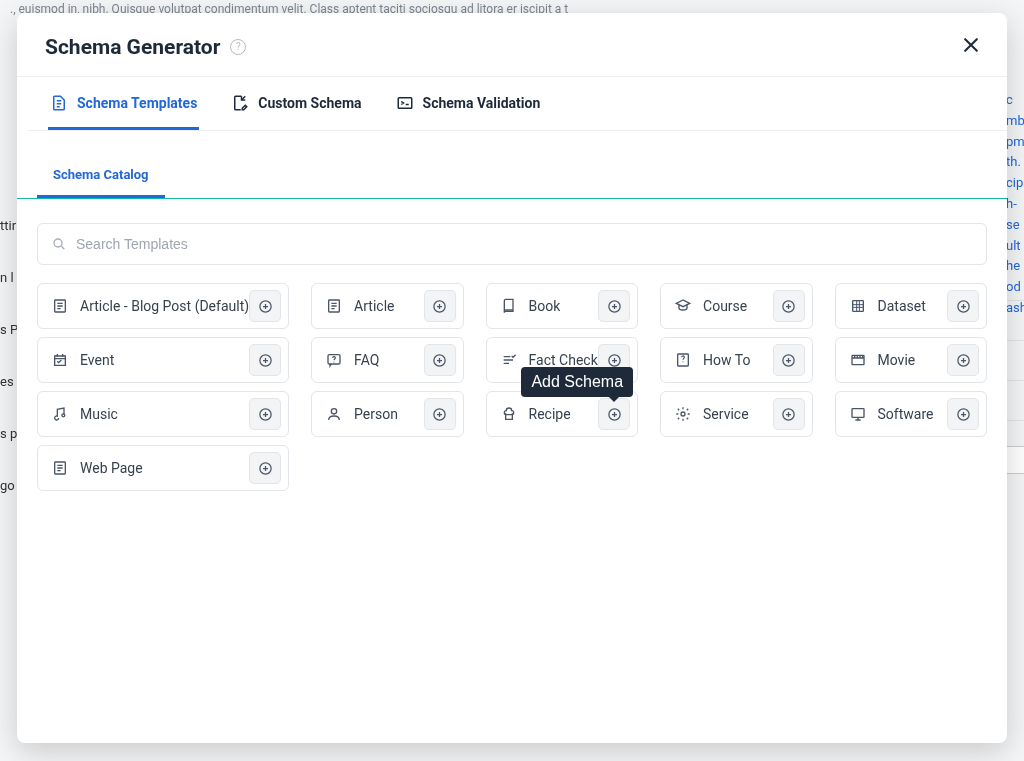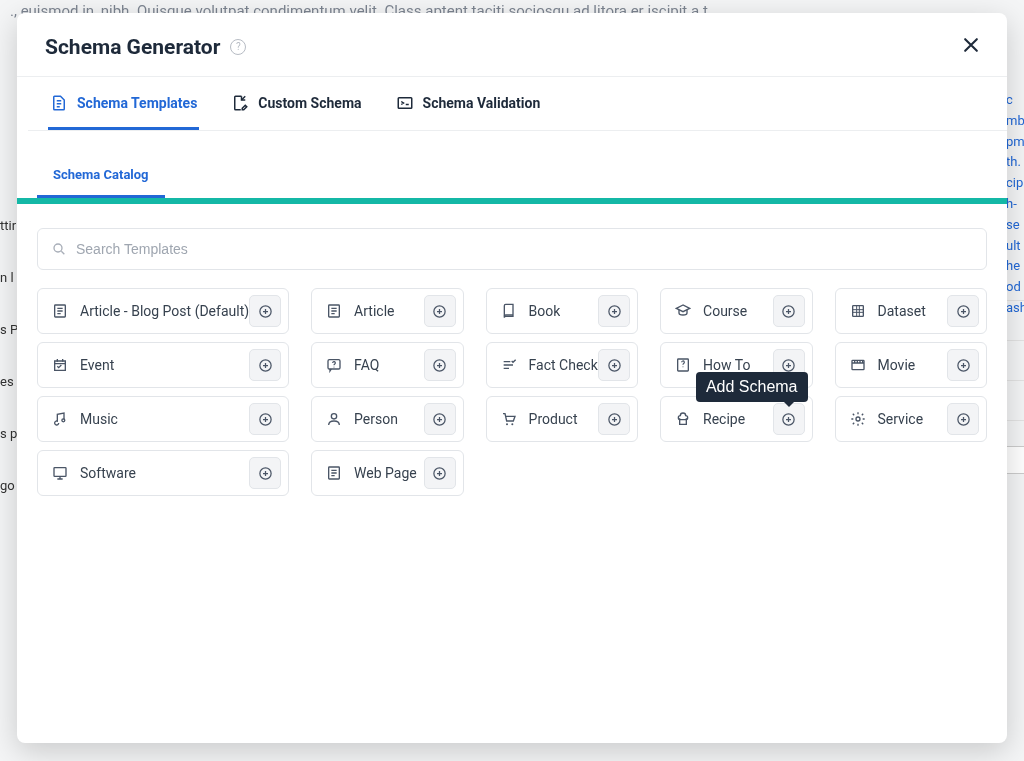--- a/index.html
+++ b/index.html
@@ -1,20 +1,20 @@
 <!DOCTYPE html>
 <html><head>
 <meta charset="utf-8">
 <style>
   * { box-sizing: border-box; margin: 0; padding: 0; }
   html, body { width: 1024px; height: 761px; overflow: hidden; font-family: -apple-system, BlinkMacSystemFont, "Segoe UI", Roboto, Helvetica, Arial, sans-serif; }
   body { background: #f4f5f6; color: #1e2a3a; position: relative; }
 
   
-  .bg-text { position: absolute; top: 0; left: 0; right: 0; padding: 0 10px; color: #4a5566; font-size: 15px; line-height: 1.5; filter: blur(0.3px); opacity: 0.7; pointer-events: none; }
+  .bg-text { position: absolute; top: 0; left: 0; right: 0; padding: 0 10px; color: #4a5566; font-size: 12px; line-height: 1.5; filter: blur(0.3px); opacity: 0.7; pointer-events: none; }
   .bg-right { position:absolute; right:0; top:90px; width:18px; color:#2268d6; font-size:13px; line-height:1.6; overflow:hidden; pointer-events: none; }
   .bg-left { position:absolute; left:0; top:200px; width:18px; color:#333; font-size:13px; line-height:4; overflow:hidden; pointer-events: none; }
   .bg-left span { display:block; white-space: nowrap; }
   .bg-redline { position:absolute; right:0; top:446px; height:28px; width:170px; background:#fff; border-top:1px solid #ccc; border-bottom:1px solid #ccc; color:#d23c3c; font-size:13px; display:flex; align-items:center; padding-left:0; overflow:hidden; pointer-events: none; }
   .bg-rows { position:absolute; right:0; top:300px; height:160px; width:180px; pointer-events:none; }
   .bg-rows div { height:40px; border-top:1px solid #e3e3e3; }
 
   
   .modal {
     position: absolute;
@@ -38,21 +38,21 @@
   .close-btn svg { width:20px; height:20px; }
 
   
   .main-tabs { display:flex; gap:30px; padding: 0 20px; border-bottom:1px solid #eceef0;margin-left:11px; }
   .main-tab { display:flex; align-items:center; gap:9px; padding:17px 2px 15px; font-size:14px; font-weight:700; color:#1e2a3a; border-bottom:3px solid transparent; cursor:pointer; white-space:nowrap; }
   .main-tab.active { color:#2268d6; border-bottom-color:#2268d6; }
   .main-tab svg { width:18px; height:18px; flex-shrink:0; }
   .main-tab.active svg { color:#2268d6; }
 
   
-  .sub-tabs { display:flex; padding: 0 20px; margin-top:24px; border-bottom:6px solid #14b8a6; }
+  .sub-tabs { display:flex; padding: 0 20px; margin-top:24px; border-bottom:1px solid #14b8a6; }
   .sub-tab { padding: 12px 16px 13px; font-size:13px; font-weight:700; color:#2268d6; border-bottom:3px solid #2268d6; cursor:pointer; }
 
   
   .content { padding: 24px 20px 20px; flex:1; overflow:auto; }
   .search-wrap { position:relative; margin-bottom:18px; }
   .search-wrap svg { position:absolute; left:14px; top:50%; transform:translateY(-50%); width:16px; height:16px; color:#a8aeb8; }
   .search-input { width:100%; height:42px; border:1px solid #e2e5e9; border-radius:6px; padding:0 14px 0 38px; font-size:14px; color:#c2410c; outline:none; }
   .search-input::placeholder { color:#9fa6b0; }
 
   .grid { display:grid; grid-template-columns: repeat(5, 1fr); gap:8px 22px; }
@@ -307,33 +307,20 @@
           </div>
           <button class="add-btn">
             <svg viewBox="0 0 24 24">
               <use href="#ic-plus"></use>
             </svg>
           </button>
         </div>
         <div class="card">
           <div class="card-left">
             <svg viewBox="0 0 24 24">
-              <use href="#ic-cart"></use>
-            </svg>
-            <span class="card-label">Product</span>
-          </div>
-          <button class="add-btn">
-            <svg viewBox="0 0 24 24">
-              <use href="#ic-plus"></use>
-            </svg>
-          </button>
-        </div>
-        <div class="card">
-          <div class="card-left">
-            <svg viewBox="0 0 24 24">
               <use href="#ic-recipe"></use>
             </svg>
             <span class="card-label">Recipe</span>
           </div>
           <button class="add-btn">
             <svg viewBox="0 0 24 24">
               <use href="#ic-plus"></use>
             </svg>
             <div class="tooltip">Add Schema</div>
           </button>

